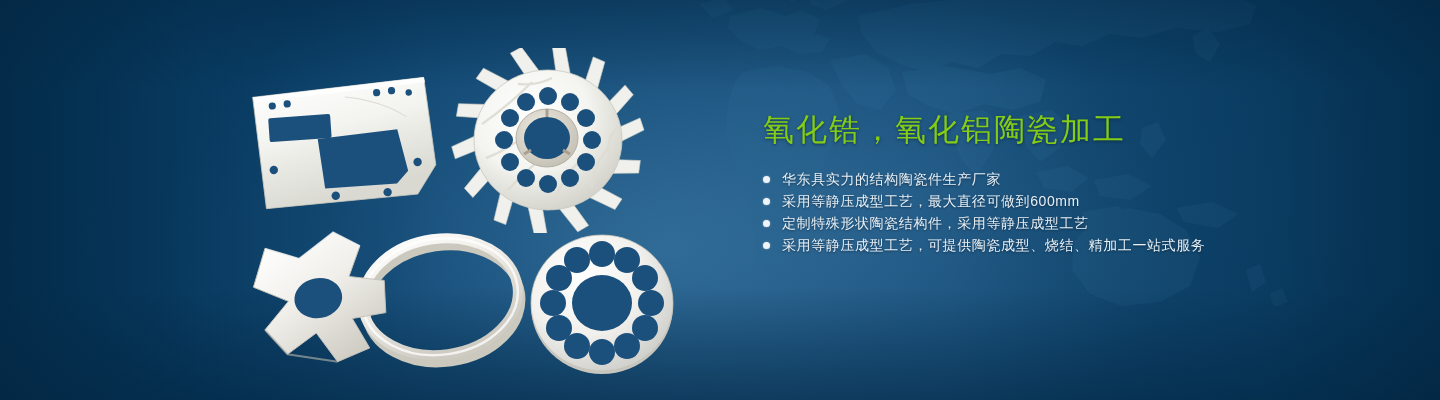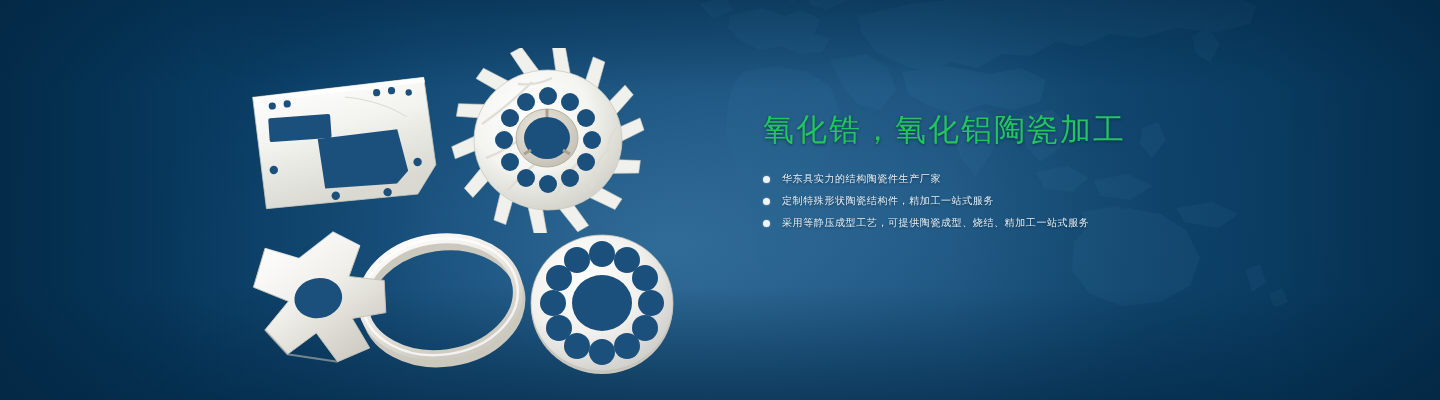--- a/index.html
+++ b/index.html
@@ -70,21 +70,21 @@
   .bg-map path { fill: #2a6792; }
 
   
   .copy {
     position: absolute;
     left: 763px;
     top: 110px;
     width: 620px;
   }
   .headline {
-    color: #22c55e;
+    color: #84cc16;
     font-size: 31px;
     line-height: 40px;
     letter-spacing: 2px;
     font-weight: 400;
     white-space: nowrap;
     text-shadow: 0 1px 3px rgba(0,20,40,0.55);
   }
   .bullets {
     margin-top: 18px;
   }
@@ -97,21 +97,21 @@
     width: 7px;
     height: 7px;
     border-radius: 50%;
     background: #eef4f8;
     flex: 0 0 auto;
     margin-right: 12px;
     box-shadow: 0 0 2px rgba(255,255,255,0.45);
   }
   .bullet-text {
     color: #e8f0f6;
-    font-size: 10px;
+    font-size: 14px;
     line-height: 22px;
     letter-spacing: 0.6px;
     white-space: nowrap;
     text-shadow: 0 1px 2px rgba(0,18,36,0.5);
   }
 
   
   .parts {
     position: absolute;
     left: 230px;
@@ -371,21 +371,25 @@
 
   <div class="copy">
     <div class="headline">氧化锆，氧化铝陶瓷加工</div>
     <div class="bullets">
       <div class="bullet-row">
         <span class="bullet-dot"></span>
         <span class="bullet-text">华东具实力的结构陶瓷件生产厂家</span>
       </div>
       <div class="bullet-row">
         <span class="bullet-dot"></span>
-        <span class="bullet-text">定制特殊形状陶瓷结构件，精加工一站式服务</span>
+        <span class="bullet-text">采用等静压成型工艺，最大直径可做到600mm</span>
+      </div>
+      <div class="bullet-row">
+        <span class="bullet-dot"></span>
+        <span class="bullet-text">定制特殊形状陶瓷结构件，采用等静压成型工艺</span>
       </div>
       <div class="bullet-row">
         <span class="bullet-dot"></span>
         <span class="bullet-text">采用等静压成型工艺，可提供陶瓷成型、烧结、精加工一站式服务</span>
       </div>
     </div>
   </div>
 
 </div>
 

